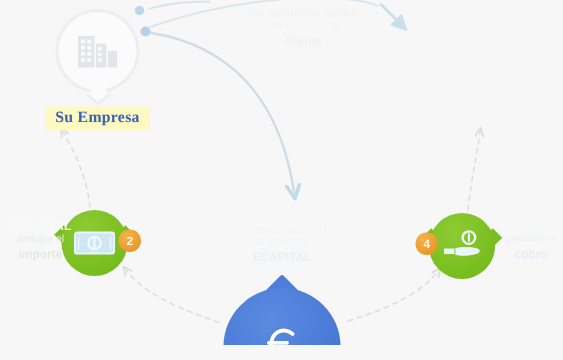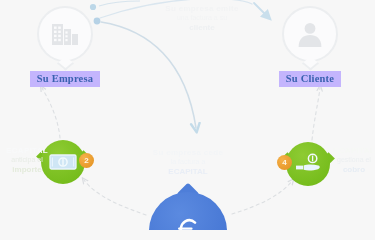--- a/index.html
+++ b/index.html
@@ -65,21 +65,21 @@
     position: absolute;
     inset: 0;
     display: flex;
     align-items: center;
     justify-content: center;
   }
   .node-label {
     display: inline-block;
     margin-top: 9px;
     padding: 2px 7px 3px 7px;
-    background: #c4b5fd;
+    background: #fef9c3;
     color: #3a62b0;
     font-weight: bold;
     font-size: 10.5px;
     letter-spacing: .2px;
     white-space: nowrap;
   }
 
   
   .green-node {
     position: absolute;
@@ -277,33 +277,20 @@
             <rect x="15.4" y="10.4" width="2.2" height="2.2"></rect>
             <rect x="15.4" y="14.2" width="2.2" height="2.2"></rect>
             <rect x="15.4" y="18" width="2.2" height="2.2"></rect>
           </g>
         </svg>
       </div>
     </div>
     <span class="node-label">Su Empresa</span>
   </div>
 
-  <div class="bubble-node" style="left:267px; top:6px;">
-    <div class="bubble">
-      <div class="bubble-ring"></div>
-      <div class="bubble-tail"></div>
-      <div class="bubble-icon">
-        <svg width="30" height="28" viewBox="0 0 30 28">
-          <circle cx="15" cy="8.4" r="5.4" fill="#e3e5e8"></circle>
-          <path d="M3.6,27 C3.6,18.6 8.7,15 15,15 C21.3,15 26.4,18.6 26.4,27 Z" fill="#e3e5e8"></path>
-        </svg>
-      </div>
-    </div>
-    <span class="node-label">Su Cliente</span>
-  </div>
 
   <div class="green-node" style="left:41px; top:140px;">
     <div class="green-nub left"></div>
     <div class="green-nub right"></div>
     <div class="green-circle"></div>
     <div class="green-icon">
       <svg width="28" height="18" viewBox="0 0 28 18">
         <rect x="1" y="2" width="26" height="14" rx="1.4" fill="#cfe6f5" stroke="#eaf5fd" stroke-width="1.3"></rect>
         <circle cx="14" cy="9" r="4.1" fill="none" stroke="#f2fafd" stroke-width="1.5"></circle>
         <path d="M14,5.6 L14,12.4" stroke="#f2fafd" stroke-width="1.4"></path>

